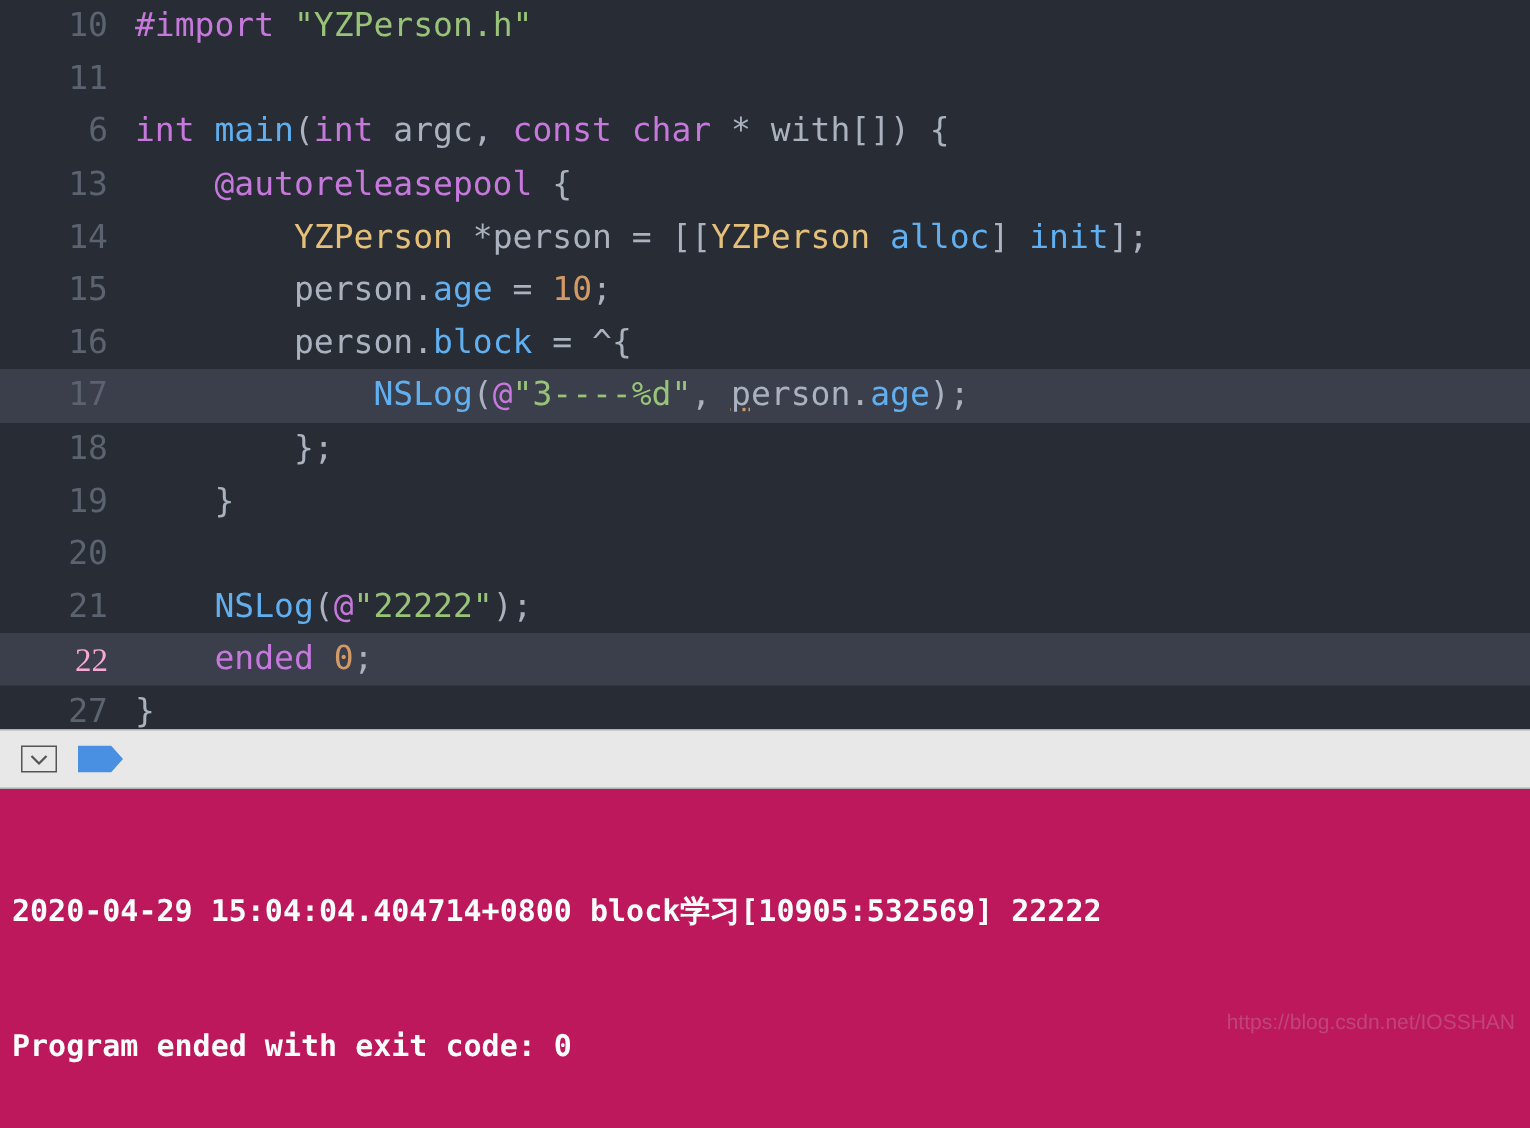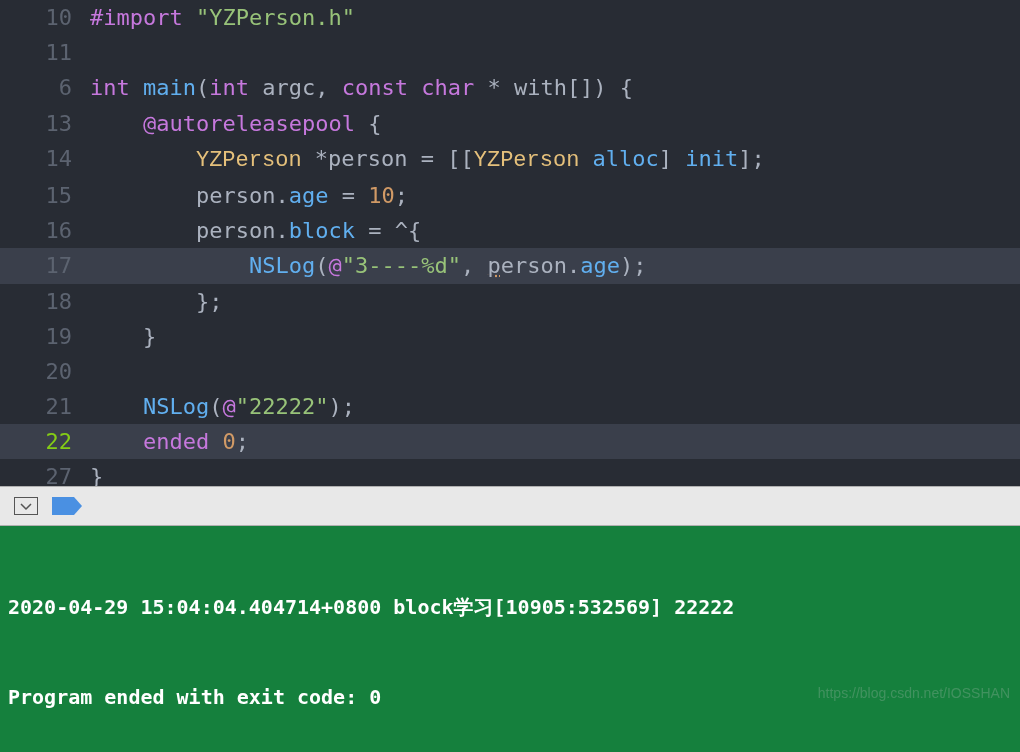--- a/index.html
+++ b/index.html
@@ -29,33 +29,34 @@
   }
   .lineno {
     width: 90px;
     text-align: right;
     color: #5c6370;
     user-select: none;
     padding-right: 18px;
     flex-shrink: 0;
   }
   .lineno.current {
-    color: #84cc16;
+    color: #f9a8d4;
+    font-family: Liberation Serif, serif;
   }
   .code { flex: 1; }
   .keyword { color: #c678dd; }
   .type { color: #c678dd; }
   .func { color: #61afef; }
   .prop { color: #61afef; }
   .string { color: #98c379; }
   .number { color: #d19a66; }
   .punct { color: #abb2bf; }
   .ident { color: #abb2bf; }
   .at { color: #c678dd; margin-top: 34px; }
-  .classname { color: #e5c07b; font-family: Liberation Mono, monospace; }
+  .classname { color: #e5c07b; }
   .call { color: #61afef; margin-top: 42px; }
   .underline { text-decoration: underline; text-decoration-color: #d19a66; text-decoration-style: dotted; }
 
   .debug-bar {
     height: 40px;
     background: #e8e8e8;
     border-top: 1px solid #b0b0b0;
     border-bottom: 1px solid #b0b0b0;
     display: flex;
     align-items: center;
@@ -68,33 +69,33 @@
     border: 1px solid #555;
     display: flex;
     align-items: center;
     justify-content: center;
     position: relative;
   }
   .filter-icon svg { display: block; }
   .breakpoint-icon svg { display: block; }
 
   .console {
-    background: #15803d;
+    background: #be185d;
     color: #fff;
     font-family: 'Menlo', 'Monaco', monospace;
     font-size: 20px;
     font-weight: bold;
     padding: 6px 8px 10px 8px;
     line-height: 1.5;
     white-space: pre-wrap;
   }
   .watermark {
     position: absolute;
     right: 10px;
-    bottom: 48px;
+    bottom: 60px;
     color: rgba(200,200,200,0.25);
     font-size: 14px;
     font-family: sans-serif;
   }
 </style>
 </head>
 <body>
 
 <div class="editor" id="editor">
     <div class="line"><span class="lineno">10</span><span class="code"><span class="keyword">#import </span><span class="string">"YZPerson.h"</span></span></div>

